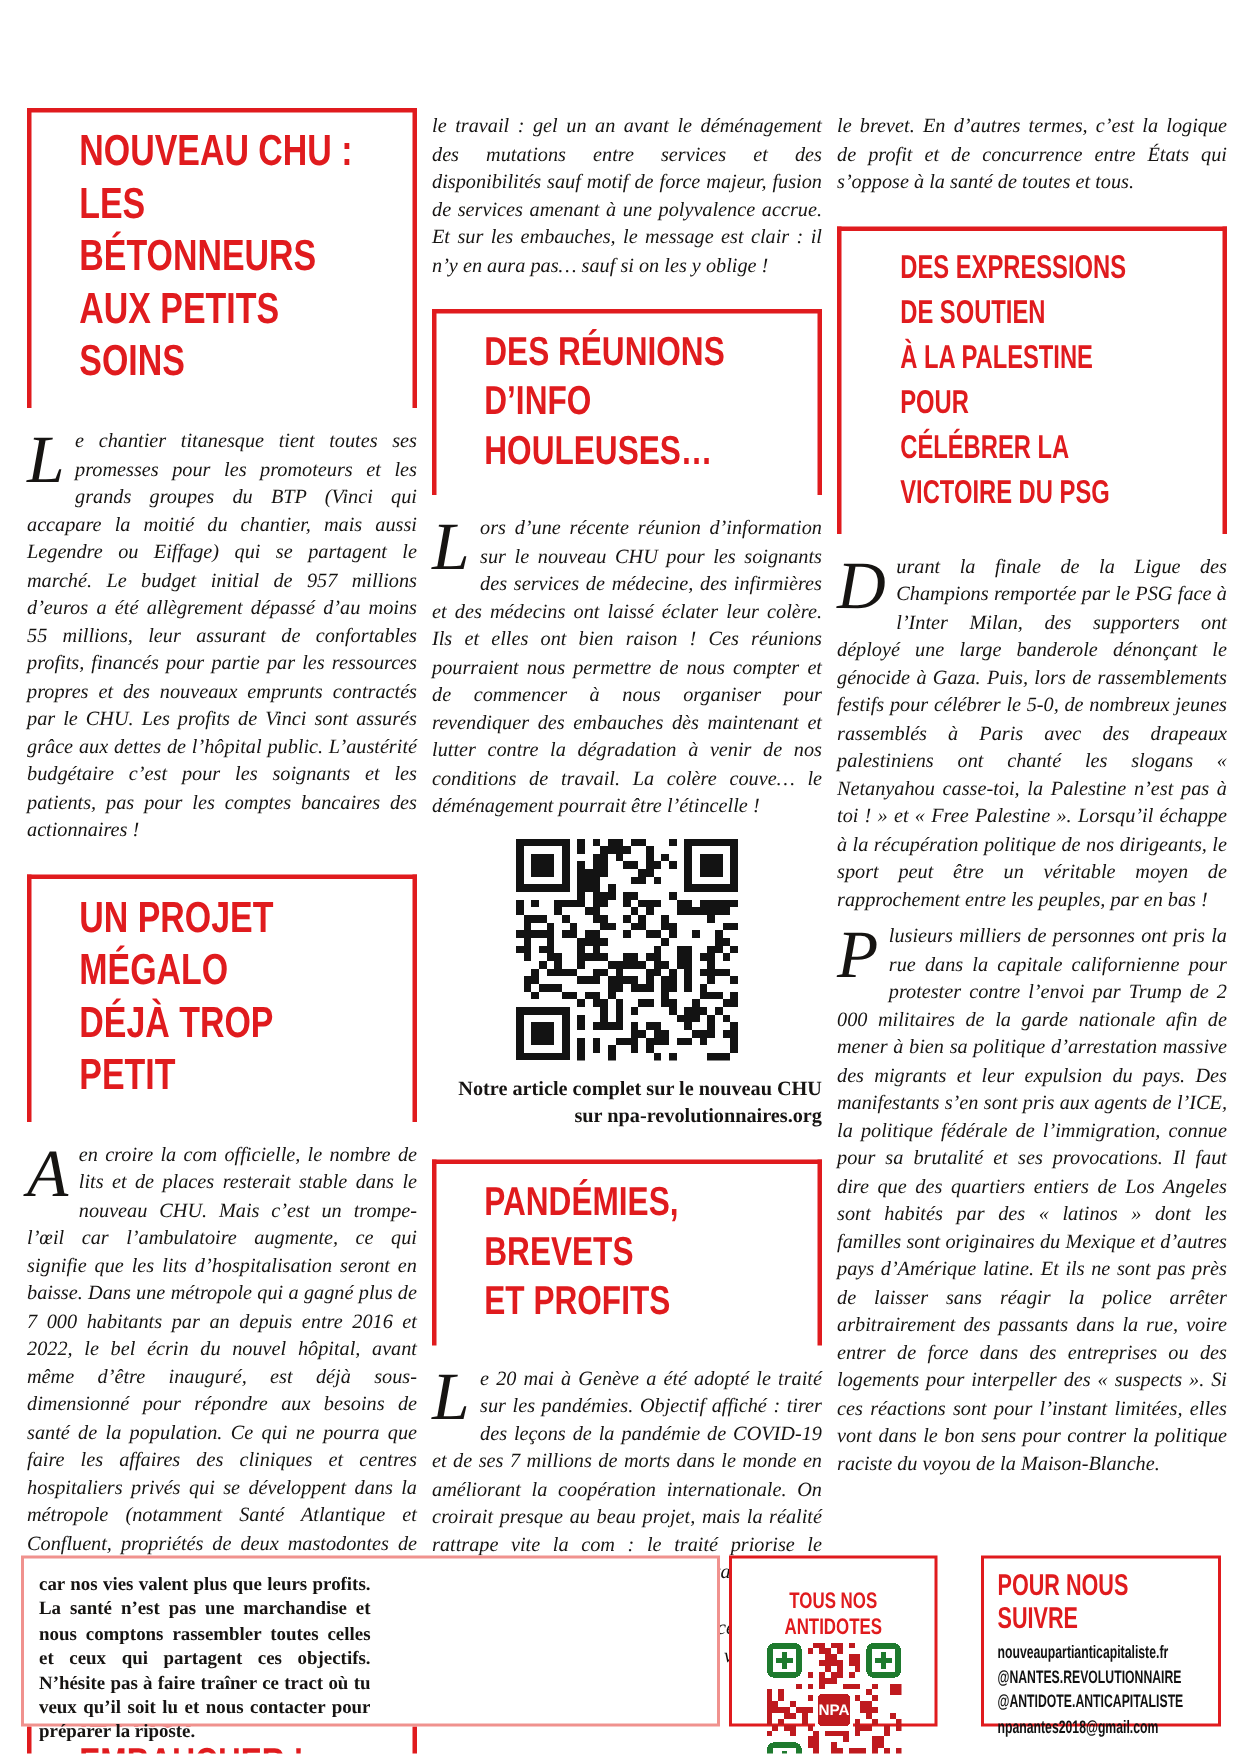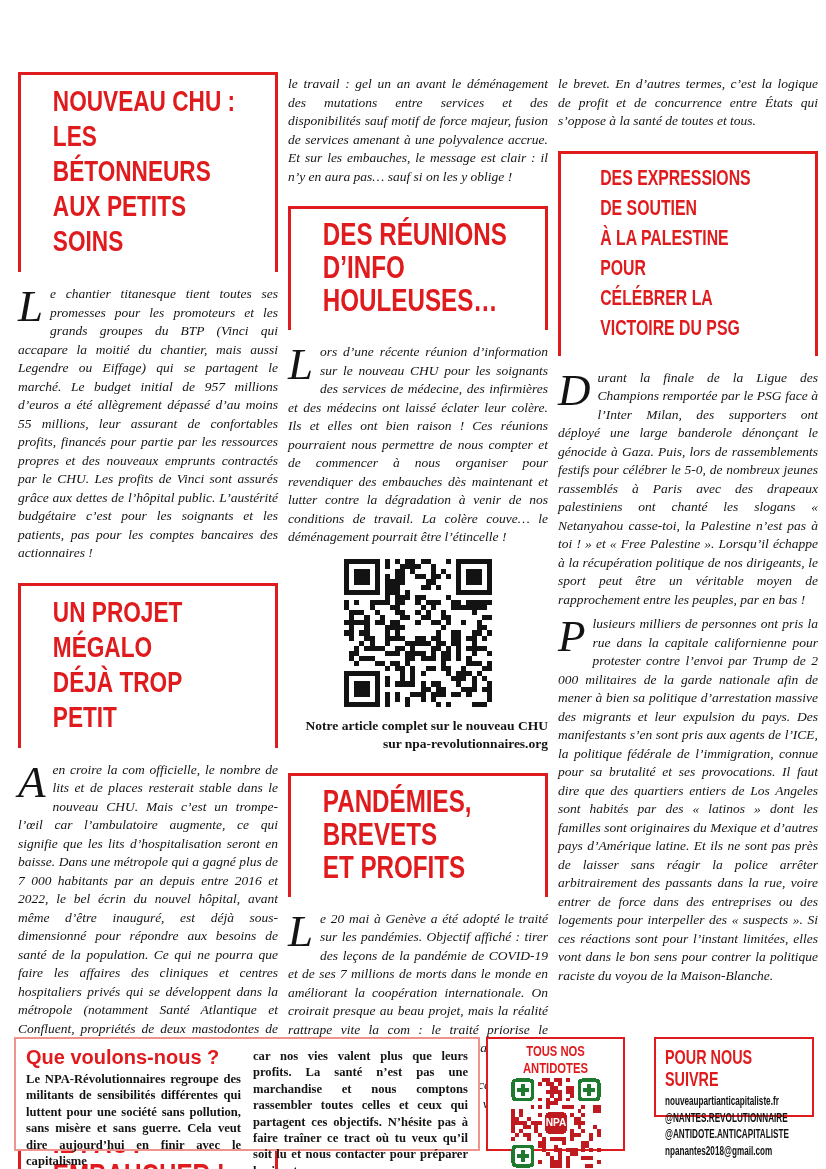--- a/index.html
+++ b/index.html
@@ -25,21 +25,21 @@
   .tbox{border:3px solid var(--accent);border-bottom:none;
         padding:9px 5px 13px 5px;margin:0 0 13px 0;}
   .tbox.mt{margin-top:20px;}
   .hl{color:var(--accent);
       font-family:"Liberation Sans", sans-serif;font-weight:bold;
       letter-spacing:0;}
   .tscale{display:block;transform:scaleX(0.78);transform-origin:50% 50%;
           white-space:pre-line;}
   .tscale.sm{transform:scaleX(0.72);}
   .h-lg{font-size:29px;line-height:35px;}
-  .h-md{font-size:31px;line-height:33px;}
+  .h-md{font-size:27px;line-height:33px;}
   .h-sm{font-size:22px;line-height:30px;}
 
   p.body{font-size:13.5px;line-height:18.5px;text-align:justify;
          margin:0 0 6px 0;font-style:italic;}
   p.body.cont{margin-top:3px;}
   .dropcap{float:left;font-size:45px;line-height:34px;padding:4px 7px 0 0;
            font-family:"Liberation Serif", serif;}
 
   .qr-black{display:block;width:148px;height:148px;margin:12px auto 10px auto;}
   .qr-caption{font-size:13.5px;line-height:18px;font-weight:bold;
@@ -51,27 +51,27 @@
               border:2px solid var(--footer-border);
               display:flex;gap:12px;padding:7px 10px;}
   .flcol{width:50%;}
   .fl-title{color:var(--accent);font-family:"Liberation Sans", sans-serif;
             font-weight:bold;font-size:20px;line-height:22px;margin-bottom:3px;}
   .fl-text{font-size:12.6px;line-height:16.4px;font-weight:bold;
            text-align:justify;}
   .flcol.second .fl-text{margin-top:2px;}
 
   .fbox.fmid{left:486px;top:1037px;width:139px;height:114px;
-             border:2px solid var(--accent);text-align:center;padding-top:3px;}
+             border:2px solid var(--accent);text-align:center;padding-top:20px;}
   .fm-title{color:var(--accent);font-family:"Liberation Sans", sans-serif;
             font-weight:bold;font-size:15px;line-height:17px;}
   .fm-title .tscale{transform:scaleX(0.75);}
   .qr-red{display:block;width:90px;height:90px;margin:2px auto 0 auto;}
 
-  .fbox.fright{left:654px;top:1037px;width:160px;height:80px;
+  .fbox.fright{left:654px;top:1037px;width:160px;height:114px;
                border:2px solid var(--accent);padding:7px 9px;}
   .fr-title{color:var(--accent);font-family:"Liberation Sans", sans-serif;
             font-weight:bold;font-size:20px;line-height:22px;margin-bottom:3px;
             white-space:nowrap;}
   .fr-title .tscale{transform:scaleX(0.72);transform-origin:0 50%;}
   .fr-line{font-family:Liberation Sans, sans-serif;font-weight:bold;
            font-size:12px;line-height:16.5px;color:#111;white-space:nowrap;}
   .fr-line .tscale{transform:scaleX(0.68);transform-origin:0 50%;}
 </style>
 </head>
@@ -465,24 +465,20 @@
         <p class="body"><span class="dropcap">D</span><span>urant la finale de la Ligue des Champions remportée par le PSG face à l’Inter Milan, des supporters ont déployé une large banderole dénonçant le génocide à Gaza. Puis, lors de rassemblements festifs pour célébrer le 5-0, de nombreux jeunes rassemblés à Paris avec des drapeaux palestiniens ont chanté les slogans « Netanyahou casse-toi, la Palestine n’est pas à toi ! » et « Free Palestine ». Lorsqu’il échappe à la récupération politique de nos dirigeants, le sport peut être un véritable moyen de rapprochement entre les peuples, par en bas !</span></p>
       </section>
 
       <section>
         <p class="body"><span class="dropcap">P</span><span>lusieurs milliers de personnes ont pris la rue dans la capitale californienne pour protester contre l’envoi par Trump de 2 000 militaires de la garde nationale afin de mener à bien sa politique d’arrestation massive des migrants et leur expulsion du pays. Des manifestants s’en sont pris aux agents de l’ICE, la politique fédérale de l’immigration, connue pour sa brutalité et ses provocations. Il faut dire que des quartiers entiers de Los Angeles sont habités par des « latinos » dont les familles sont originaires du Mexique et d’autres pays d’Amérique latine. Et ils ne sont pas près de laisser sans réagir la police arrêter arbitrairement des passants dans la rue, voire entrer de force dans des entreprises ou des logements pour interpeller des « suspects ». Si ces réactions sont pour l’instant limitées, elles vont dans le bon sens pour contrer la politique raciste du voyou de la Maison-Blanche.</span></p>
       </section>
     </div>
   </div>
 
   <div class="fbox fleft">
-    <div class="flcol">
-      <h3 class="fl-title">Que voulons-nous ?</h3>
-      <p class="fl-text">Le NPA-Révolutionnaires regroupe des militants de sensibilités différentes qui luttent pour une société sans pollution, sans misère et sans guerre. Cela veut dire aujourd’hui en finir avec le capitalisme</p>
-    </div>
     <div class="flcol second">
       <p class="fl-text">car nos vies valent plus que leurs profits. La santé n’est pas une marchandise et nous comptons rassembler toutes celles et ceux qui partagent ces objectifs. N’hésite pas à faire traîner ce tract où tu veux qu’il soit lu et nous contacter pour préparer la riposte.</p>
     </div>
   </div>
 
   <div class="fbox fmid">
     <h3 class="fm-title">
         <span class="tscale">TOUS NOS ANTIDOTES</span>
       </h3>
     <svg class="qr-red" viewBox="0 0 23 23" shape-rendering="crispEdges">

